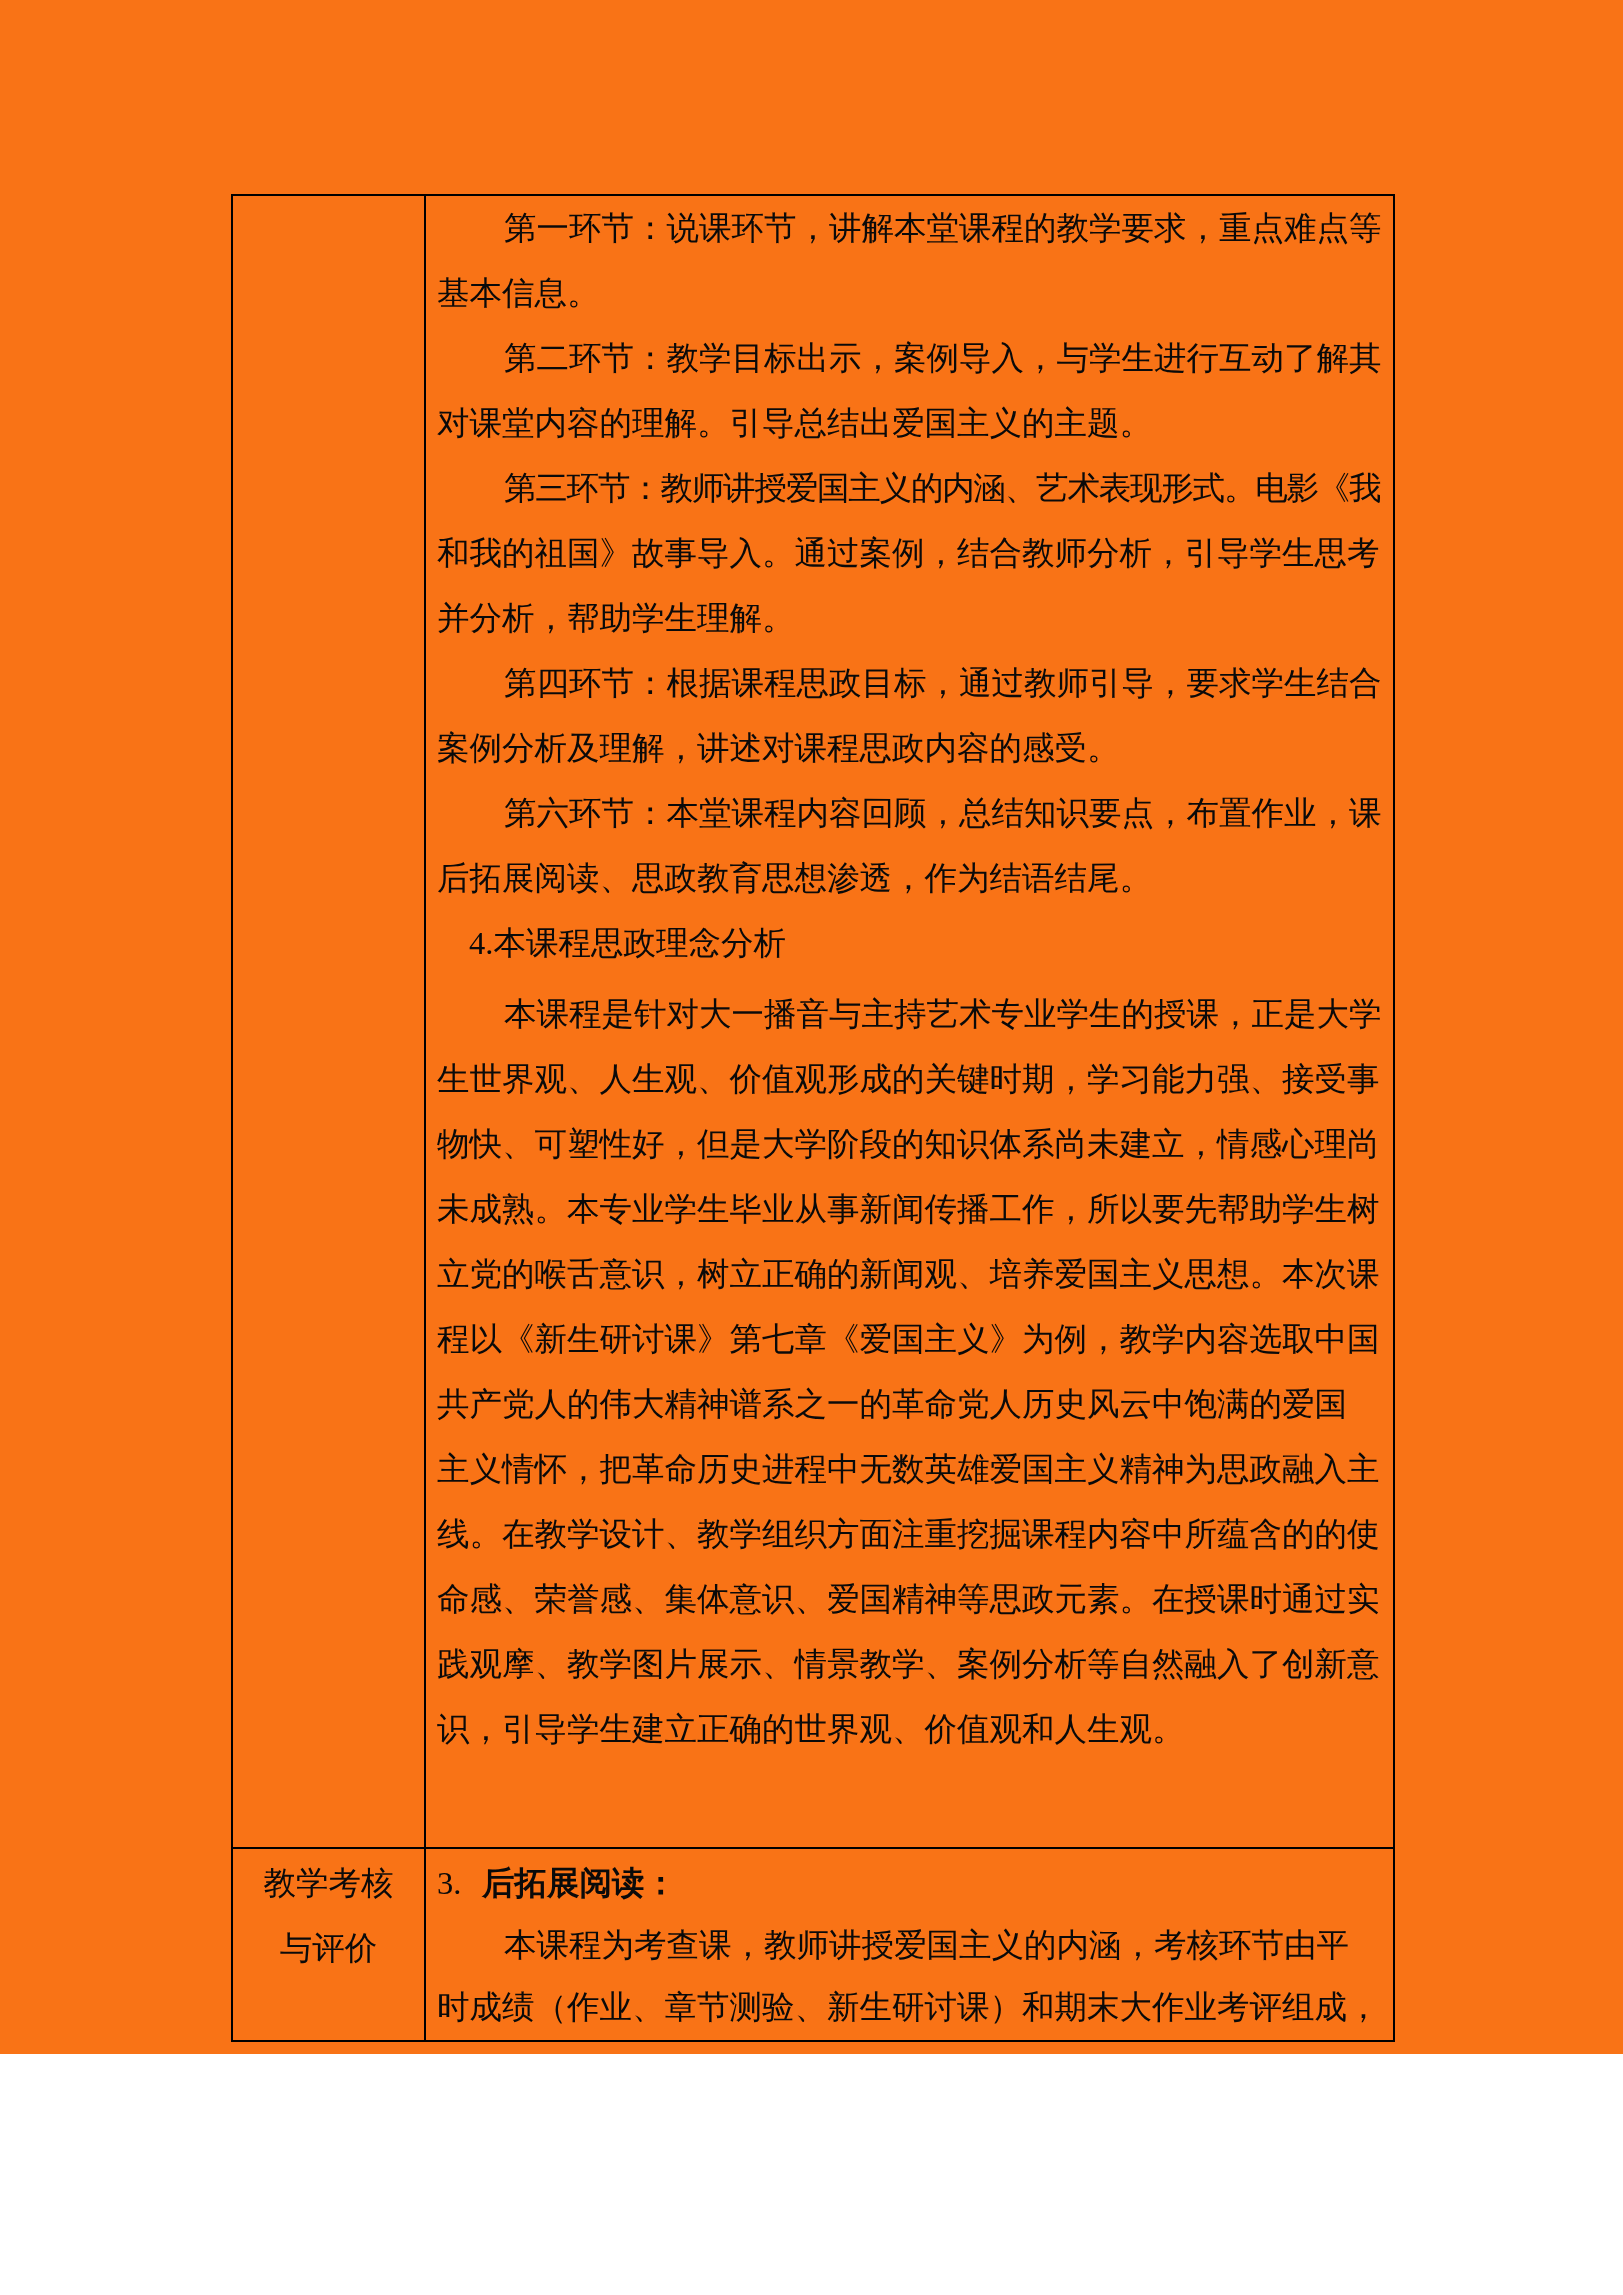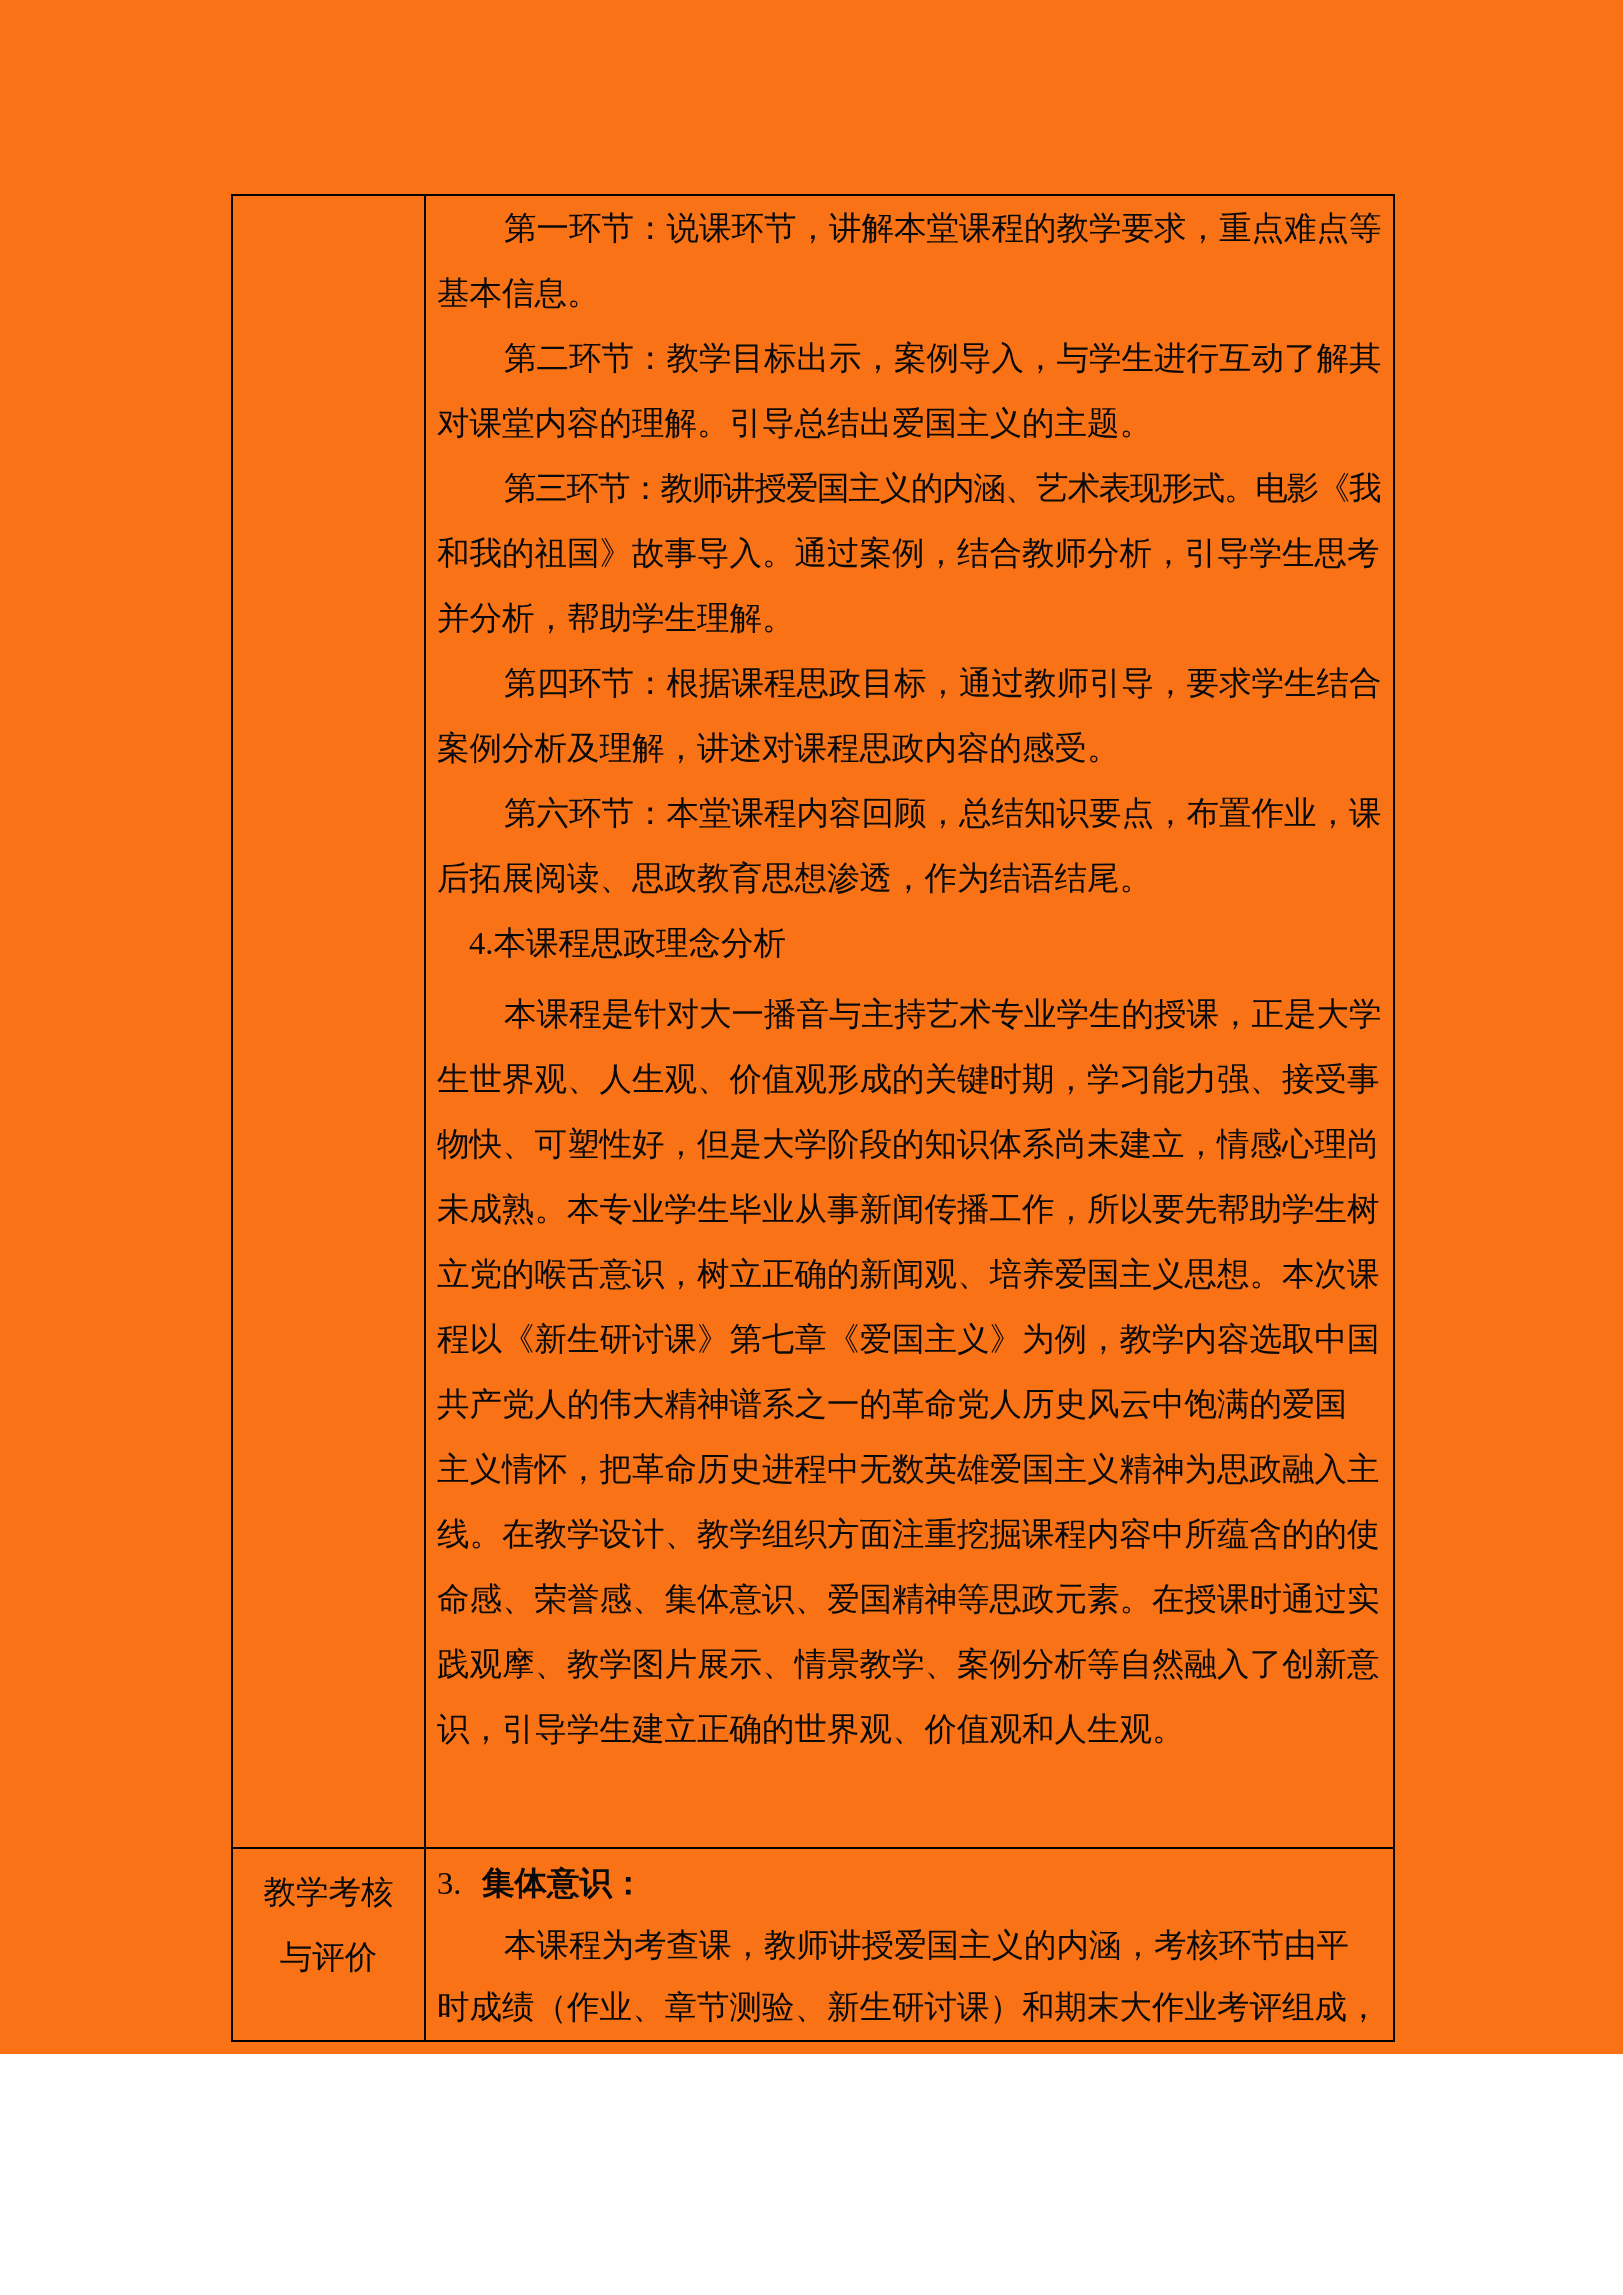--- a/index.html
+++ b/index.html
@@ -35,21 +35,21 @@
   .c-r1c1 {
     border-right: 2.4px solid #000;
     border-bottom: 2.4px solid #000;
   }
   .c-r1c2 {
     border-bottom: 2.4px solid #000;
     padding: 0 9.5px 0 11px;
   }
   .c-r2c1 {
     border-right: 2.4px solid #000;
-    padding-top: 11px;
+    padding-top: 2px;
     text-align: center;
     font-size: 32.5px;
     line-height: 64px;
   }
   .c-r2c2 {
     padding: 3.2px 9.5px 0 11px;
   }
   .rep { display: contents; }
   .line {
     font-size: 32.5px;
@@ -88,21 +88,21 @@
 
     <div class="cell c-r1c2">
       <div class="rep"><div class="line ind">第一环节：说课环节，讲解本堂课程的教学要求，重点难点等</div><div class="line">基本信息。</div><div class="line ind">第二环节：教学目标出示，案例导入，与学生进行互动了解其</div><div class="line">对课堂内容的理解。引导总结出爱国主义的主题。</div><div class="line ind tight">第三环节：教师讲授爱国主义的内涵、艺术表现形式。电影《我</div><div class="line">和我的祖国》故事导入。通过案例，结合教师分析，引导学生思考</div><div class="line">并分析，帮助学生理解。</div><div class="line ind">第四环节：根据课程思政目标，通过教师引导，要求学生结合</div><div class="line">案例分析及理解，讲述对课程思政内容的感受。</div><div class="line ind">第六环节：本堂课程内容回顾，总结知识要点，布置作业，课</div><div class="line">后拓展阅读、思政教育思想渗透，作为结语结尾。</div><div class="line gap">4.本课程思政理念分析</div><div class="line ind">本课程是针对大一播音与主持艺术专业学生的授课，正是大学</div><div class="line">生世界观、人生观、价值观形成的关键时期，学习能力强、接受事</div><div class="line">物快、可塑性好，但是大学阶段的知识体系尚未建立，情感心理尚</div><div class="line">未成熟。本专业学生毕业从事新闻传播工作，所以要先帮助学生树</div><div class="line">立党的喉舌意识，树立正确的新闻观、培养爱国主义思想。本次课</div><div class="line">程以《新生研讨课》第七章《爱国主义》为例，教学内容选取中国</div><div class="line">共产党人的伟大精神谱系之一的革命党人历史风云中饱满的爱国</div><div class="line">主义情怀，把革命历史进程中无数英雄爱国主义精神为思政融入主</div><div class="line">线。在教学设计、教学组织方面注重挖掘课程内容中所蕴含的的使</div><div class="line">命感、荣誉感、集体意识、爱国精神等思政元素。在授课时通过实</div><div class="line">践观摩、教学图片展示、情景教学、案例分析等自然融入了创新意</div><div class="line">识，引导学生建立正确的世界观、价值观和人生观。</div></div>
     </div>
 
     <div class="cell c-r2c1">
       <div class="rep"><div class="line lline">教学考核</div><div class="line lline">与评价</div></div>
     </div>
 
     <div class="cell c-r2c2">
-      <div class="line heading-line"><span class="num">3.</span><span class="bold">集体意识：</span></div>
+      <div class="line heading-line"><span class="num">3.</span><span class="bold">后拓展阅读：</span></div>
       <div class="rep"><div class="line ind">本课程为考查课，教师讲授爱国主义的内涵，考核环节由平</div><div class="line">时成绩（作业、章节测验、新生研讨课）和期末大作业考评组成，</div></div>
     </div>
 
   </div>
 
   <div class="page-number">14</div>
 </div>
 
 
 </body></html>

